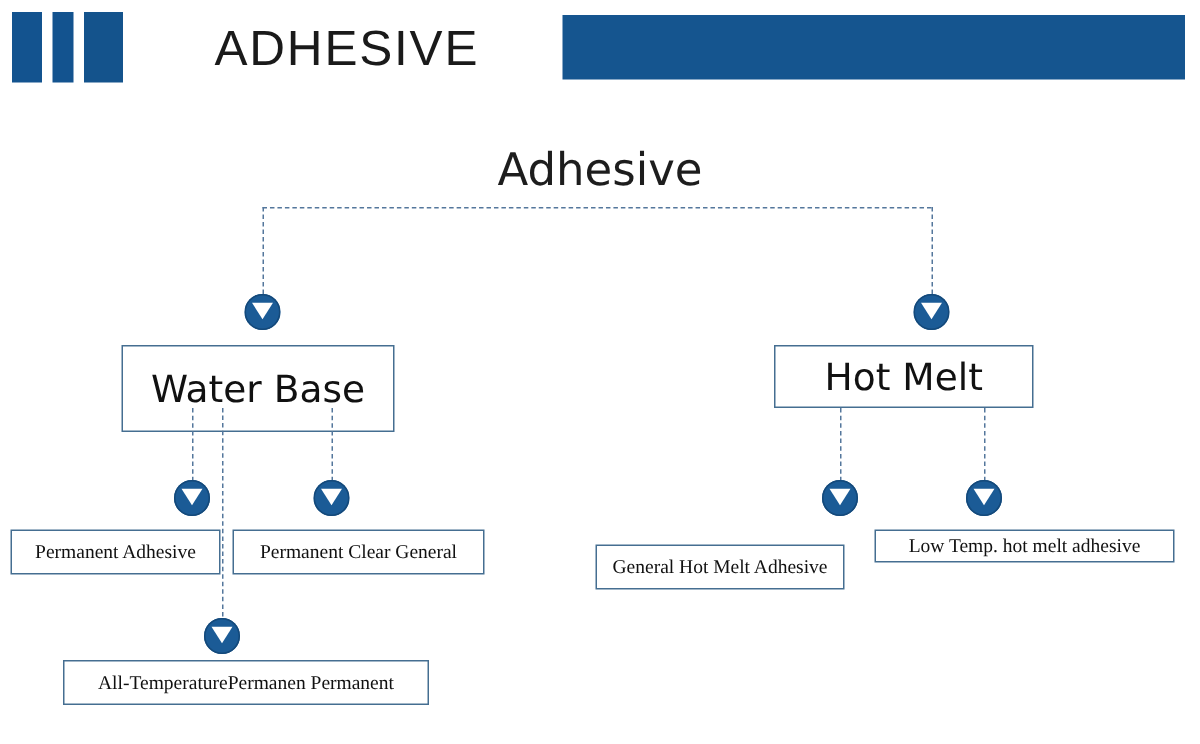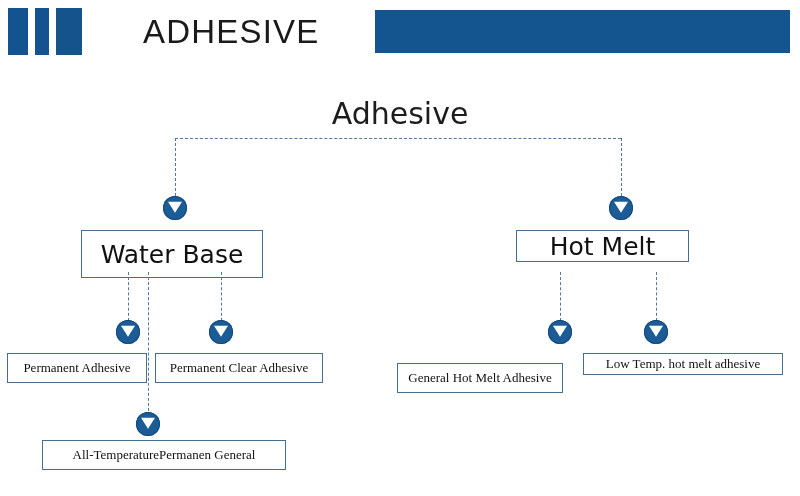--- a/index.html
+++ b/index.html
@@ -94,25 +94,25 @@
 
   <div class="hline" style="left:175px;top:138px;width:446px;"></div>
 
   <div class="vline" style="left:175px;top:138px;height:58px;"></div>
 
   <div class="vline" style="left:621px;top:138px;height:58px;"></div>
 
   <div class="marker" style="left:163px;top:196px;"></div>
   <div class="marker" style="left:609px;top:196px;"></div>
 
-  <div class="node lvl1" style="left:81px;top:230px;width:182px;height:48px;">
+  <div class="node lvl1" style="left:81px;top:230px;width:182px;height:58px;">
     <span>Water Base</span>
   </div>
 
-  <div class="node lvl1" style="left:516px;top:230px;width:173px;height:32px;">
+  <div class="node lvl1" style="left:516px;top:230px;width:173px;height:42px;">
     <span>Hot Melt</span>
   </div>
 
   <div class="vline" style="left:128px;top:272px;height:54px;"></div>
 
   <div class="vline" style="left:148px;top:272px;height:144px;"></div>
 
   <div class="vline" style="left:221px;top:272px;height:54px;"></div>
 
   <div class="marker" style="left:116px;top:320px;"></div>
@@ -123,25 +123,25 @@
   <div class="vline" style="left:656px;top:272px;height:54px;"></div>
 
   <div class="marker" style="left:548px;top:320px;"></div>
   <div class="marker" style="left:644px;top:320px;"></div>
 
   <div class="node leaf" style="left:7px;top:353px;width:140px;height:30px;">
     <span>Permanent Adhesive</span>
   </div>
 
   <div class="node leaf" style="left:155px;top:353px;width:168px;height:30px;">
-    <span>Permanent Clear Adhesive</span>
+    <span>Permanent Clear General</span>
   </div>
 
   <div class="node leaf" style="left:42px;top:440px;width:244px;height:30px;">
-    <span>All-TemperaturePermanen General</span>
+    <span>All-TemperaturePermanen Permanent</span>
   </div>
 
   <div class="node leaf" style="left:397px;top:363px;width:166px;height:30px;">
     <span>General Hot Melt Adhesive</span>
   </div>
 
   <div class="node leaf" style="left:583px;top:353px;width:200px;height:22px;">
     <span>Low Temp. hot melt adhesive</span>
   </div>
 

